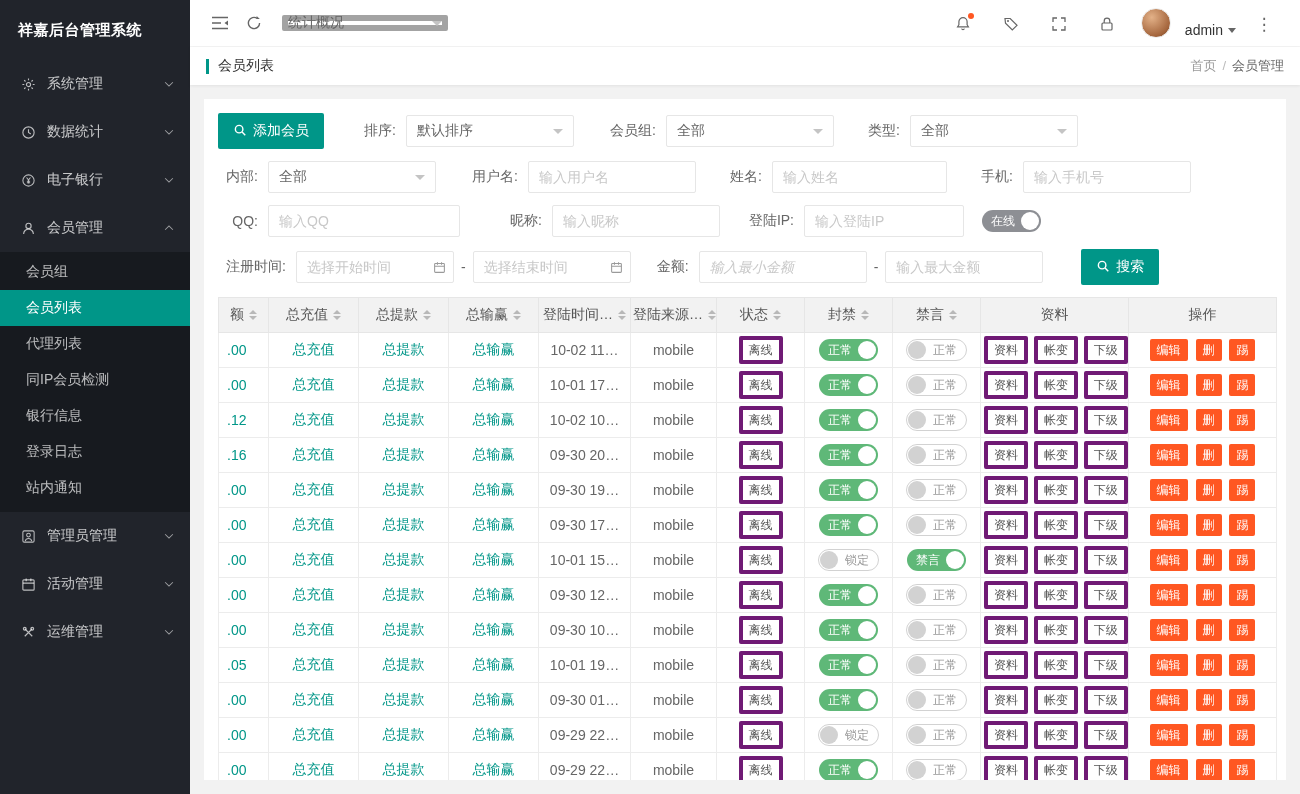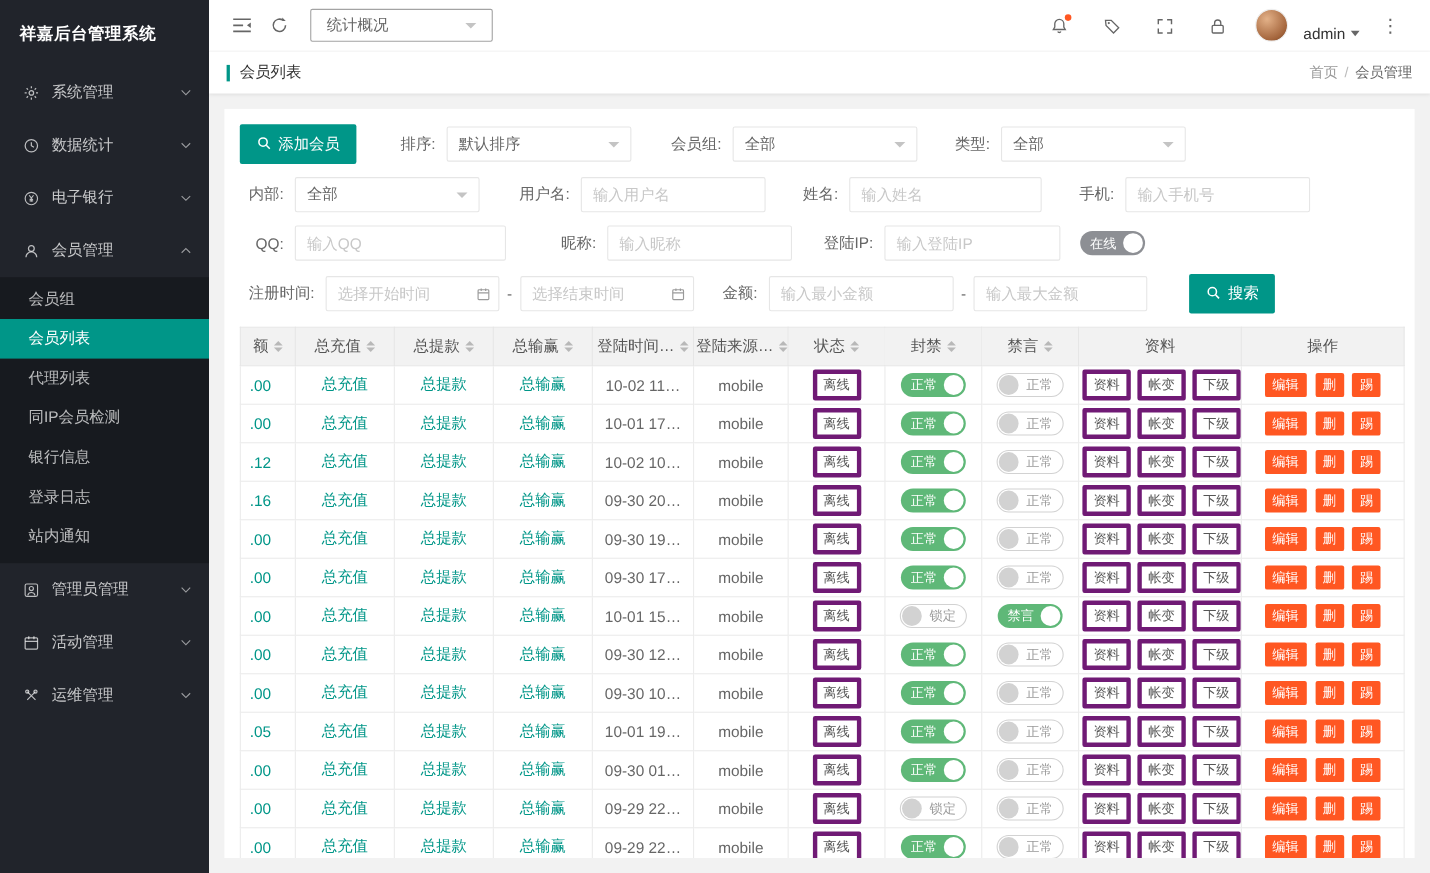--- a/index.html
+++ b/index.html
@@ -16,21 +16,21 @@
   .chev{width:6px;height:6px;border-right:1px solid rgba(255,255,255,.55);border-bottom:1px solid rgba(255,255,255,.55);transform:rotate(45deg) translate(-1px,-1px)}
   .menu-item.expanded .chev{transform:rotate(-135deg) translate(-1px,-1px)}
   .submenu{background:rgba(0,0,0,.28);padding:2px 0 6px}
   .submenu-item{height:36px;display:flex;align-items:center;padding-left:26px;color:rgba(255,255,255,.7);font-size:14px;cursor:pointer}
   .submenu-item.active{background:#009688;color:#fff}
 
   
   .main{flex:1;display:flex;flex-direction:column;min-width:0;background:#f2f2f2}
   .topbar{height:47px;background:#fff;display:flex;align-items:center;padding:0 16px;border-bottom:1px solid #f4f4f4}
   .icon-btn{width:28px;height:28px;display:inline-flex;align-items:center;justify-content:center;color:#666;cursor:pointer;position:relative;margin-right:6px}
-  .module-select{width:166px;height:30px;border:1px solid #a3a3a3;border-radius:2px;display:flex;align-items:center;padding:0 14px;color:#666;cursor:pointer;margin-left:8px;background:#fff}
+  .module-select{width:166px;height:16px;border:6px solid #a3a3a3;border-radius:2px;display:flex;align-items:center;padding:0 0;color:#666;cursor:pointer;margin-left:8px;background:#fff}
   .caret{margin-left:auto;width:0;height:0;border-left:5px solid transparent;border-right:5px solid transparent;border-top:5px solid #c4c4c4}
   .topbar-right{margin-left:auto;display:flex;align-items:flex-end;gap:14px}
   .dot{position:absolute;top:3px;right:3px;width:6px;height:6px;border-radius:50%;background:#ff5722}
   .avatar{width:30px;height:30px;border-radius:50%;background:radial-gradient(circle at 35% 30%,#e3b188,#a4653c 70%,#6e3f22);cursor:pointer;border:1px solid #eee}
   .admin-wrap{display:flex;align-items:center;gap:5px;color:#333;cursor:pointer}
   .caret-sm{width:0;height:0;border-left:4px solid transparent;border-right:4px solid transparent;border-top:5px solid #666}
   .more-glyph{font-size:17px;color:#666}
 
   .crumb-bar{height:38px;background:#fff;display:flex;align-items:center;padding:0 16px;box-shadow:0 1px 3px rgba(0,0,0,.07);position:relative;z-index:2}
   .accent{display:inline-block;width:3px;height:15px;background:#009688;margin-right:9px}
@@ -320,21 +320,21 @@
           <span class="date-wrap">
             <input class="fctrl" style="width: 158px; padding-right: 26px;" placeholder="选择结束时间">
             <span class="cal">
                 <svg width="13" height="13" viewBox="0 0 16 16" fill="none" stroke="#9a9a9a" stroke-width="1.3">
                   <rect x="2" y="3" width="12" height="11" rx="1"></rect>
                   <path d="M2 6.5h12M5.5 1.5v3M10.5 1.5v3"></path>
                 </svg>
               </span>
           </span>
           <span class="flabel" style="min-width:48px">金额:</span>
-          <input class="fctrl" style="width: 168px;" placeholder="输入最小金额">
+          <input class="fctrl" style="width: 168px; font-style: italic;" placeholder="输入最小金额">
           <span class="dash">-</span>
           <input class="fctrl" style="width: 158px;" placeholder="输入最大金额">
           <button class="btn btn-teal" style="margin-left:38px">
             <span><svg width="14" height="14" viewBox="0 0 16 16" fill="none" stroke="#fff" stroke-width="1.6">
                   <circle cx="7" cy="7" r="4.3"></circle>
                   <path d="M10.4 10.4 14 14"></path>
                 </svg></span>
             <span>搜索</span>
           </button>
         </div>

